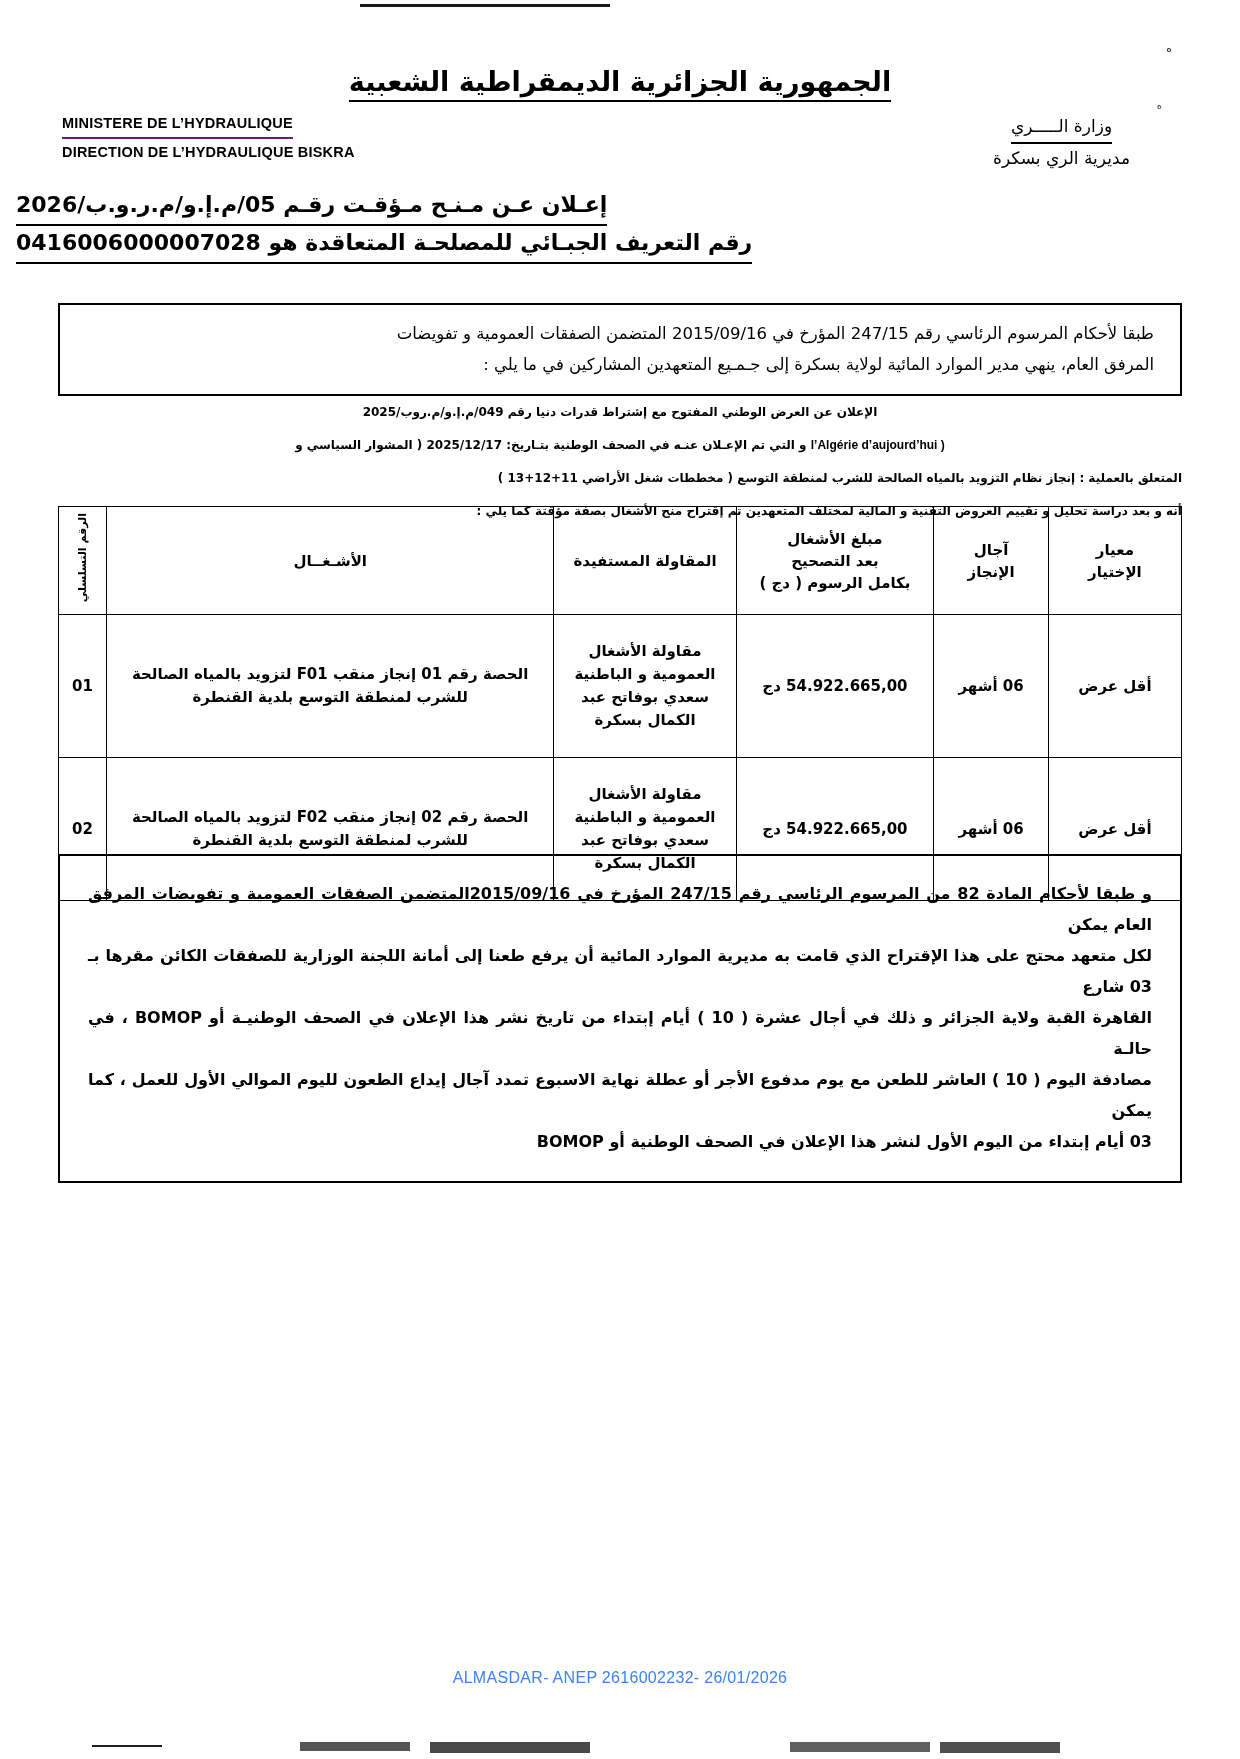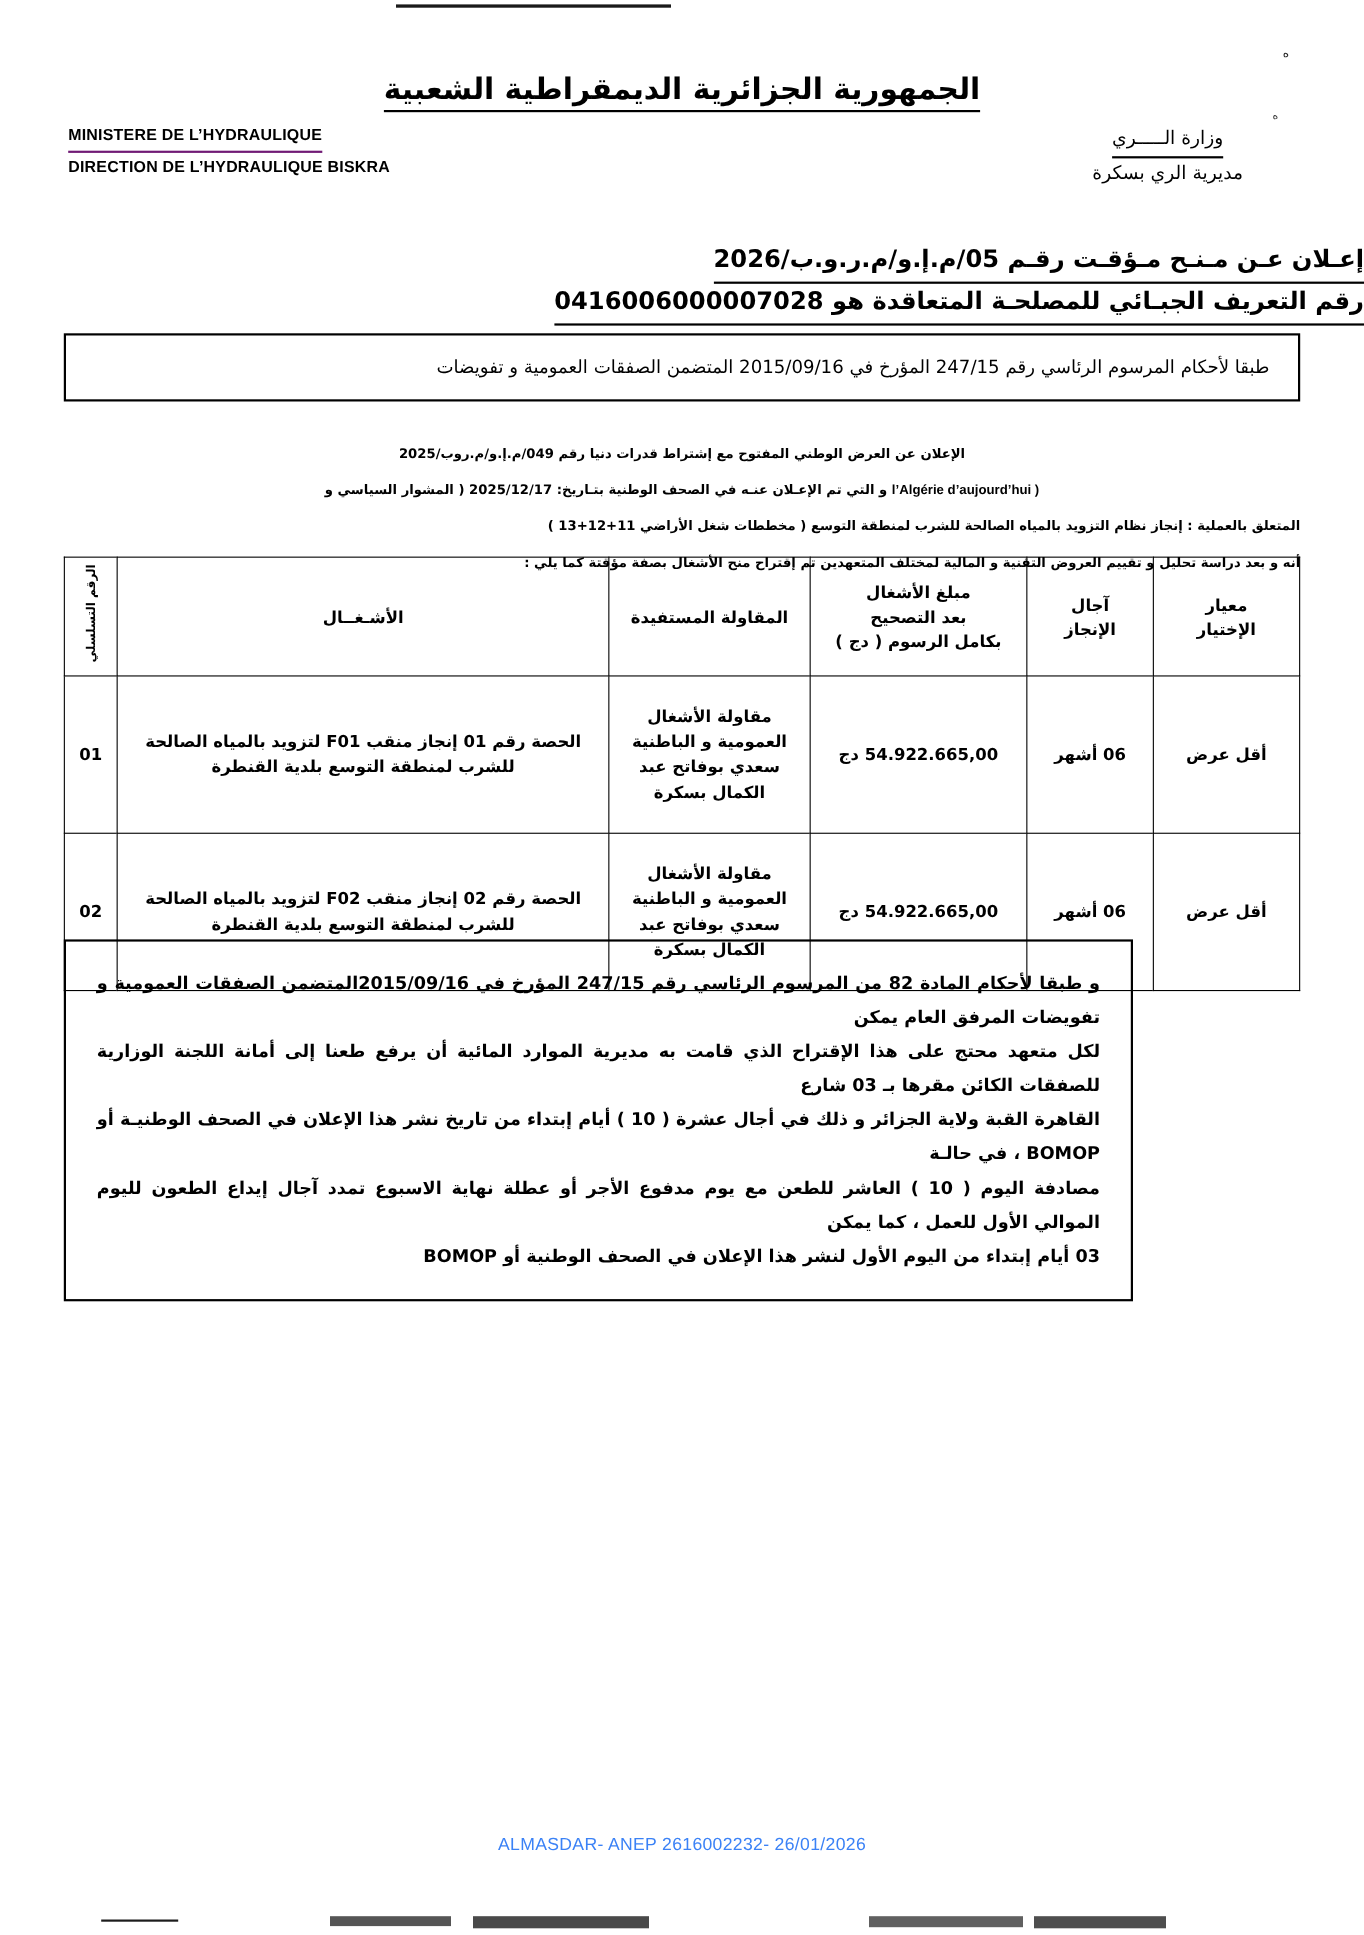--- a/index.html
+++ b/index.html
@@ -100,23 +100,22 @@
     padding-bottom: 2px;
     letter-spacing: 1px;
   }
 
   
   .announce-block {
     position: absolute;
     top: 188px;
     left: 16px;
     right: 0;
-    text-align: right;
-    direction: rtl;
-    margin-top: 32px;
+    text-align: left;
+    direction: rtl;
   }
   .announce-line {
     font-size: 22px;
     font-weight: bold;
     line-height: 34px;
   }
   .announce-line span {
     border-bottom: 2.5px solid #000;
     display: inline-block;
     padding-bottom: 2px;
@@ -232,21 +231,21 @@
   td.amount-cell {
     font-size: 15.5px;
   }
   td.body-row { height: 130px; }
 
   
   .footer-box {
     position: absolute;
     top: 854px;
     left: 58px;
-    width: 972px;
+    width: 1124px;
     box-sizing: border-box;
     border: 2.5px solid #000;
     padding: 22px 28px 24px 28px;
     direction: rtl;
     text-align: right;
   }
   .footer-box p {
     margin: 0;
     font-size: 16px;
     font-weight: bold;
@@ -320,20 +319,21 @@
     <div class="announce-line">
       <span>إعـلان عـن مـنـح مـؤقـت رقـم 05/م.إ.و/م.ر.و.ب/2026</span>
     </div>
     <div class="announce-line">
       <span>رقم التعريف الجبـائي للمصلحـة المتعاقدة هو 0416006000007028</span>
     </div>
   </div>
 
   <div class="intro-box">
     <p>طبقا لأحكام المرسوم الرئاسي رقم 247/15 المؤرخ في 2015/09/16 المتضمن الصفقات العمومية و تفويضات</p>
+    <p>المرفق العام، ينهي مدير الموارد المائية لولاية بسكرة إلى جـمـيع المتعهدين المشاركين في ما يلي :</p>
   </div>
 
   <div class="body-block">
     <p class="center-ish">الإعلان عن العرض الوطني المفتوح مع إشتراط قدرات دنيا رقم 049/م.إ.و/م.روب/2025</p>
     <p class="center-ish">
       <span class="fr">l’Algérie d’aujourd’hui )</span>
       <span>و التي تم الإعـلان عنـه في الصحف الوطنية بتـاريخ: 2025/12/17 ( المشوار السياسي و</span>
     </p>
     <p>المتعلق بالعملية : إنجاز نظام التزويد بالمياه الصالحة للشرب لمنطقة التوسع ( مخططات شغل الأراضي 11+12+13 )</p>
     <p>أنه و بعد دراسة تحليل و تقييم العروض التقنية و المالية لمختلف المتعهدين تم إقتراح منح الأشغال بصفة مؤقتة كما يلي :</p>

